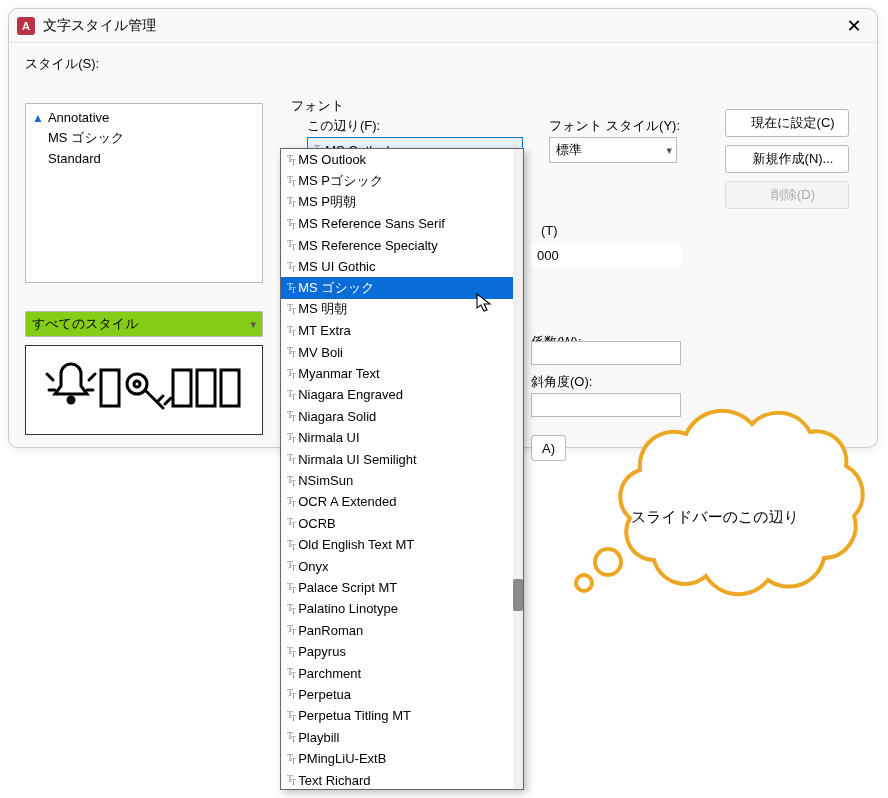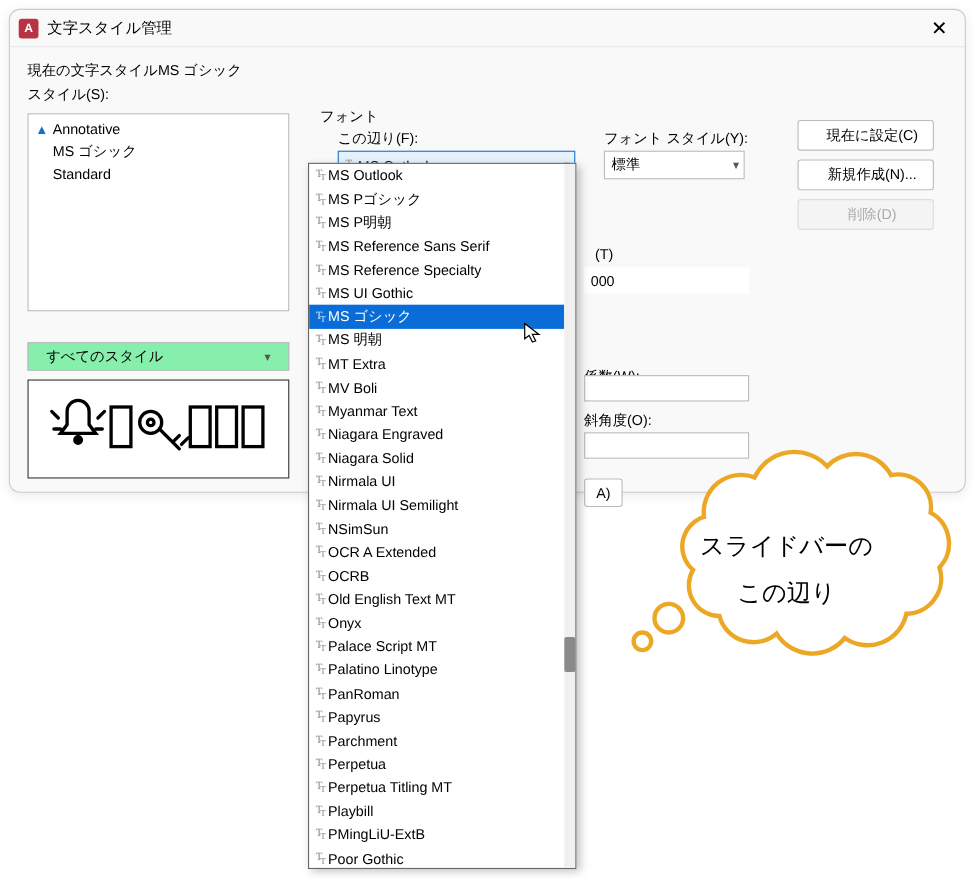--- a/index.html
+++ b/index.html
@@ -54,23 +54,23 @@
     background: #fff;
     padding: 4px 0;
   }
   .styles-box .item { padding: 2px 6px; display:flex; align-items:center; gap:4px; }
   .ann-icon { color: #1470c8; font-size: 12px; }
   .style-filter {
     position: absolute;
     left: 16px; top: 268px;
     width: 238px; height: 26px;
     border: 1px solid #bbb;
-    background: #86efac;
+    background: #84cc16;
     display: flex; align-items: center; justify-content: space-between;
-    padding: 0 16px;
+    padding: 0 6px;
   }
   .chev { color:#555; font-size:11px; }
   .preview {
     position: absolute;
     left: 16px; top: 302px;
     width: 238px; height: 90px;
     border: 1px solid #333;
     background: #fff;
     display: flex; align-items: center; justify-content: center;
   }
@@ -191,43 +191,40 @@
   .cloud {
     position:absolute;
     left:560px; top:398px;
     width:310px; height:225px;
     z-index:40;
   }
   .cloud svg { width:100%; height:100%; }
   .cloud-text {
     position:absolute;
     left:0; top:0; width:100%; height:100%;
-    display:flex; flex-direction:column;
+    display:flex; flex-direction:row;
     align-items:center; justify-content:center;
-    font-size:22px;
+    font-size:15px;
     line-height:1.9;
     padding-top:14px;
   }
 </style>
 </head>
 <body>
 
 <div class="dialog">
   <div class="titlebar">
     <div class="app-icon">A</div>
     <div class="titlebar-title">文字スタイル管理</div>
     <div class="close-btn">
       <span>✕</span>
     </div>
   </div>
 
   <div class="content">
-    <div class="current-style">
-      <span>現在の文字スタイル</span><span>MS ゴシック</span>
-    </div>
     <div class="styles-label">スタイル(S):</div>
 
     <div class="styles-box">
       <div class="item">
         <span class="ann-icon">▲</span>
         <span>Annotative</span>
       </div>
       <div class="item" style="padding-left:22px">
         <span>MS ゴシック</span>
       </div>
@@ -419,21 +416,21 @@
       <div class="dd-item">
         <span class="tt">T<sub>T</sub></span>
         <span>Playbill</span>
       </div>
       <div class="dd-item">
         <span class="tt">T<sub>T</sub></span>
         <span>PMingLiU-ExtB</span>
       </div>
       <div class="dd-item">
         <span class="tt">T<sub>T</sub></span>
-        <span>Poor Gothic</span>
+        <span>Text Richard</span>
       </div>
     </div>
   <div class="dd-scroll">
     <div class="dd-thumb"></div>
   </div>
 </div>
 
 <div class="cursor">
   <svg viewBox="0 0 18 20">
       <path d="M1 1 L1 15 L5 12 L8 18 L11 17 L8 11 L14 11 Z" fill="#fff" stroke="#000" stroke-width="1.1"></path>

